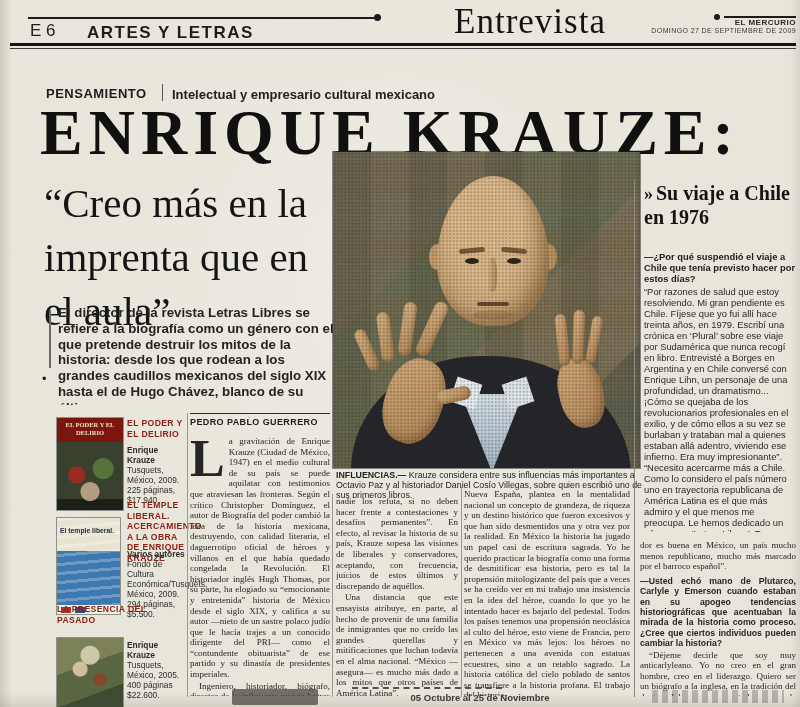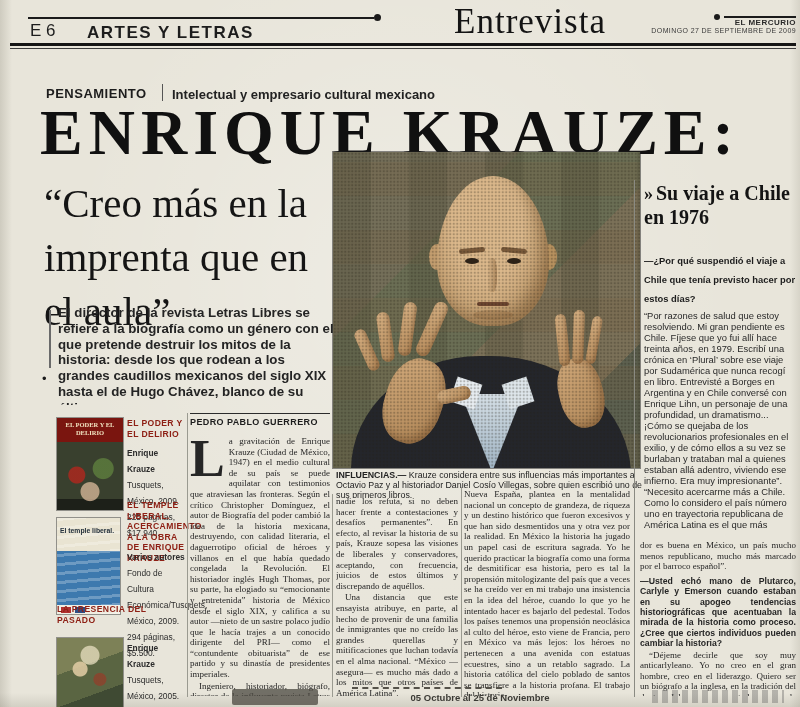--- a/index.html
+++ b/index.html
@@ -37,21 +37,21 @@
   .headline{left:40px;top:96px;width:756px;font-size:64px;font-weight:700;letter-spacing:6px;color:#101010;white-space:nowrap;}
   .quote{left:44px;top:176px;width:302px;font-size:41px;line-height:1.32;color:#151515;font-weight:400;}
 
   
   .lead-rule{left:49px;top:310px;width:2px;height:58px;background:#6a6a6a;}
   .lead-bullet{left:42px;top:371px;font-size:13px;color:#1b1b1b;}
   .lead{left:58px;top:305px;width:276px;height:100px;font-size:13.3px;line-height:15.8px;font-weight:bold;color:#242424;}
 
   
   .book-title{color:#8e2015;font-weight:bold;font-size:8.6px;line-height:10.5px;letter-spacing:.4px;text-transform:uppercase;}
-  .book-meta{font-size:8.4px;line-height:16px;color:#2c2c2c;}
+  .book-meta{font-size:8.4px;line-height:10px;color:#2c2c2c;}
   .book-meta b{display:block;}
   .cover{box-shadow:0 0 0 1px rgba(40,40,40,.45);}
   .cover1{left:57px;top:418px;width:66px;height:92px;background:
     radial-gradient(circle at 30% 62%, rgba(170,40,30,.85) 0 8px, rgba(0,0,0,0) 9px),
     radial-gradient(circle at 70% 55%, rgba(90,120,60,.9) 0 10px, rgba(0,0,0,0) 11px),
     radial-gradient(circle at 50% 80%, rgba(210,180,150,.8) 0 9px, rgba(0,0,0,0) 10px),
     linear-gradient(180deg,#7a150f 0 26%, #39402e 26% 88%, #1d2019 88% 100%);}
   .cover1-text{position:absolute;left:3px;top:3px;right:3px;color:#f0e3c0;font-size:6.5px;line-height:7.5px;font-weight:bold;text-align:center;font-family:"Liberation Serif",serif;}
   .cover2{left:57px;top:518px;width:63px;height:96px;background:
     repeating-linear-gradient(175deg, rgba(255,255,255,.25) 0 3px, rgba(0,0,0,0) 3px 9px),
@@ -90,21 +90,21 @@
   .palm{position:absolute;border-radius:45%;background:linear-gradient(140deg,#d3ab7c,#b08656);box-shadow:inset -4px -4px 8px rgba(90,55,25,.4);}
   .finger{position:absolute;background:linear-gradient(140deg,#d6b082,#b68b5b);border-radius:8px;box-shadow:inset -2px -2px 4px rgba(90,55,25,.35);}
   .photo-caption{left:336px;top:471px;width:306px;height:27px;font-size:8.8px;line-height:9.8px;color:#232323;}
   .photo-caption b{font-weight:bold;}
 
   
   .sb-rule{left:634px;top:180px;width:1px;height:517px;background:#8a8a82;}
   .sidebar{left:644px;top:182px;width:152px;height:350px;overflow:hidden;}
   .sb-title{font-family:"Liberation Serif",serif;font-size:20px;line-height:23px;font-weight:bold;color:#141414;margin-bottom:8px;}
   .sb-title .mark{font-size:18px;margin-right:3px;}
-  .sb-q{font-size:9.4px;line-height:19px;font-weight:bold;margin:22px 0 2px 0;}
+  .sb-q{font-size:9.4px;line-height:11px;font-weight:bold;margin:22px 0 2px 0;}
   .sb-a{font-size:9.4px;line-height:11px;color:#2a2a2a;}
 
   
   .colrule{background:#9a9a90;width:1px;}
   .cr1{left:187px;top:413px;height:284px;}
   .cr2{left:332px;top:494px;height:203px;}
   .cr3{left:461px;top:487px;height:210px;}
   .byline-rule{left:190px;top:413px;width:140px;height:1px;background:#2b2b2b;}
   .byline{left:190px;top:417px;font-size:9px;font-weight:bold;letter-spacing:.4px;}
   .bodycol{font-family:"Liberation Serif",serif;font-size:9px;line-height:10.6px;text-align:justify;color:#262626;overflow:hidden;}

